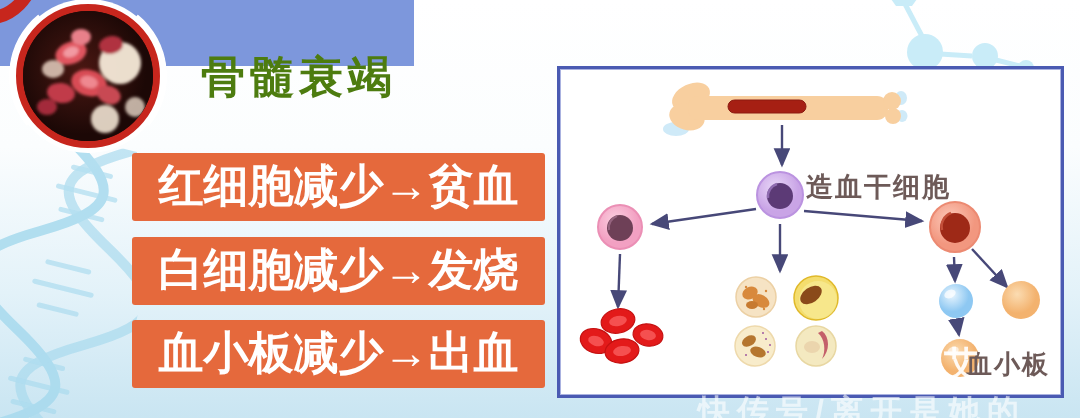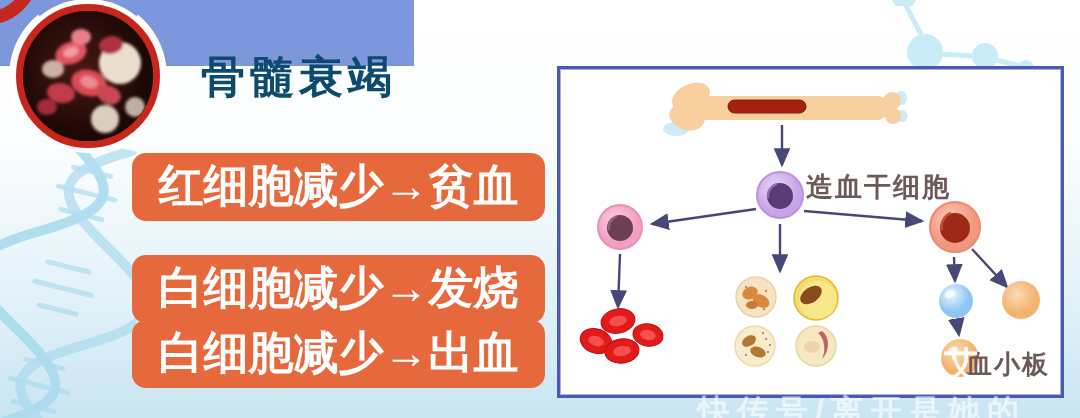--- a/index.html
+++ b/index.html
@@ -8,43 +8,43 @@
     position:relative;
     font-family:"Liberation Sans","DejaVu Sans",sans-serif;
     background:linear-gradient(180deg,#ffffff 0%,#fbfdfe 35%,#e3f2f9 70%,#c9e5f2 100%);
   }
   .deco { position:absolute; pointer-events:none; }
 
   
   .banner-blue { position:absolute; left:0; top:44; width:414px; height:66px; background:#7d97dc; }
   .banner-title {
     position:absolute; left:183px; top:44px; width:232px; height:66px;
-    color:#0c4a6e; font-size:44px; font-weight:bold; letter-spacing:5px;
+    color:#4d7c0f; font-size:44px; font-weight:bold; letter-spacing:5px;
     line-height:66px; text-align:center; white-space:nowrap;
   }
   .paren { position:absolute; left:9px; top:-3px; width:158px; height:158px;
     border:11px solid transparent; border-radius:50%; }
   .paren.right { border-right-color:#ffffff; transform:rotate(-6deg); }
   .paren.left  { border-left-color:#ffffff; transform:rotate(6deg); }
   .corner-ring { position:absolute; left:-70px; top:-85px; width:110px; height:110px;
     border:13px solid #c7261d; border-radius:50%; }
   .photo-circle {
     position:absolute; left:16px; top:4px; width:144px; height:144px;
     border-radius:50%; border:7px solid #c7261d; box-shadow:0 0 0 5px #ffffff;
     overflow:hidden; background:#230b09;
   }
 
   
   .fact-row {
     position:absolute; left:132px; width:413px; height:68px;
-    background:#e5693c; border-radius:14px;
+    background:#e5693c; border-radius:3px;
     color:#fff; font-size:45px; font-weight:bold; line-height:66px;
     text-align:center; white-space:nowrap;
   }
-  .fact-0 { top:153px; } .fact-1 { top:255px; } .fact-2 { top:320px; }
+  .fact-0 { top:153px; } .fact-1 { top:237px; } .fact-2 { top:320px; }
 
   
   .diagram-box {
     position:absolute; left:557px; top:66px; width:507px; height:332px;
     background:#ffffff; border:3px solid #4a5ab2;
     box-shadow:inset 0 0 0 1px #aab2e0;
   }
   .diagram-box svg { position:absolute; left:0; top:0; }
   .dlabel {
     position:absolute; color:#6d5a58; font-weight:bold; white-space:nowrap;
@@ -127,21 +127,21 @@
       <ellipse cx="58" cy="26" rx="10" ry="8" fill="#e8808a"></ellipse>
       <ellipse cx="86" cy="84" rx="12" ry="9" fill="#c84852" transform="rotate(20 86 84)"></ellipse>
       <ellipse cx="24" cy="96" rx="10" ry="8" fill="#a32a3a"></ellipse>
     </g>
   </svg>
 </div>
 <div class="corner-ring"></div>
 
 <div class="fact-row fact-0">红细胞减少→贫血</div>
 <div class="fact-row fact-1">白细胞减少→发烧</div>
-<div class="fact-row fact-2">白细胞减少→出血</div>
+<div class="fact-row fact-2">血小板减少→出血</div>
 
 <div class="diagram-box">
   <svg width="501" height="326" viewBox="0 0 501 326">
     <defs>
       <marker id="ah" markerWidth="9" markerHeight="8" refX="7" refY="3.5" orient="auto">
         <path d="M0,0 L8,3.5 L0,7 Z" fill="#474878"></path>
       </marker>
       <radialGradient id="gStem" cx="40%" cy="35%">
           <stop offset="0%" stop-color="#e9d8f8"></stop>
           <stop offset="100%" stop-color="#c9a4e6"></stop>

